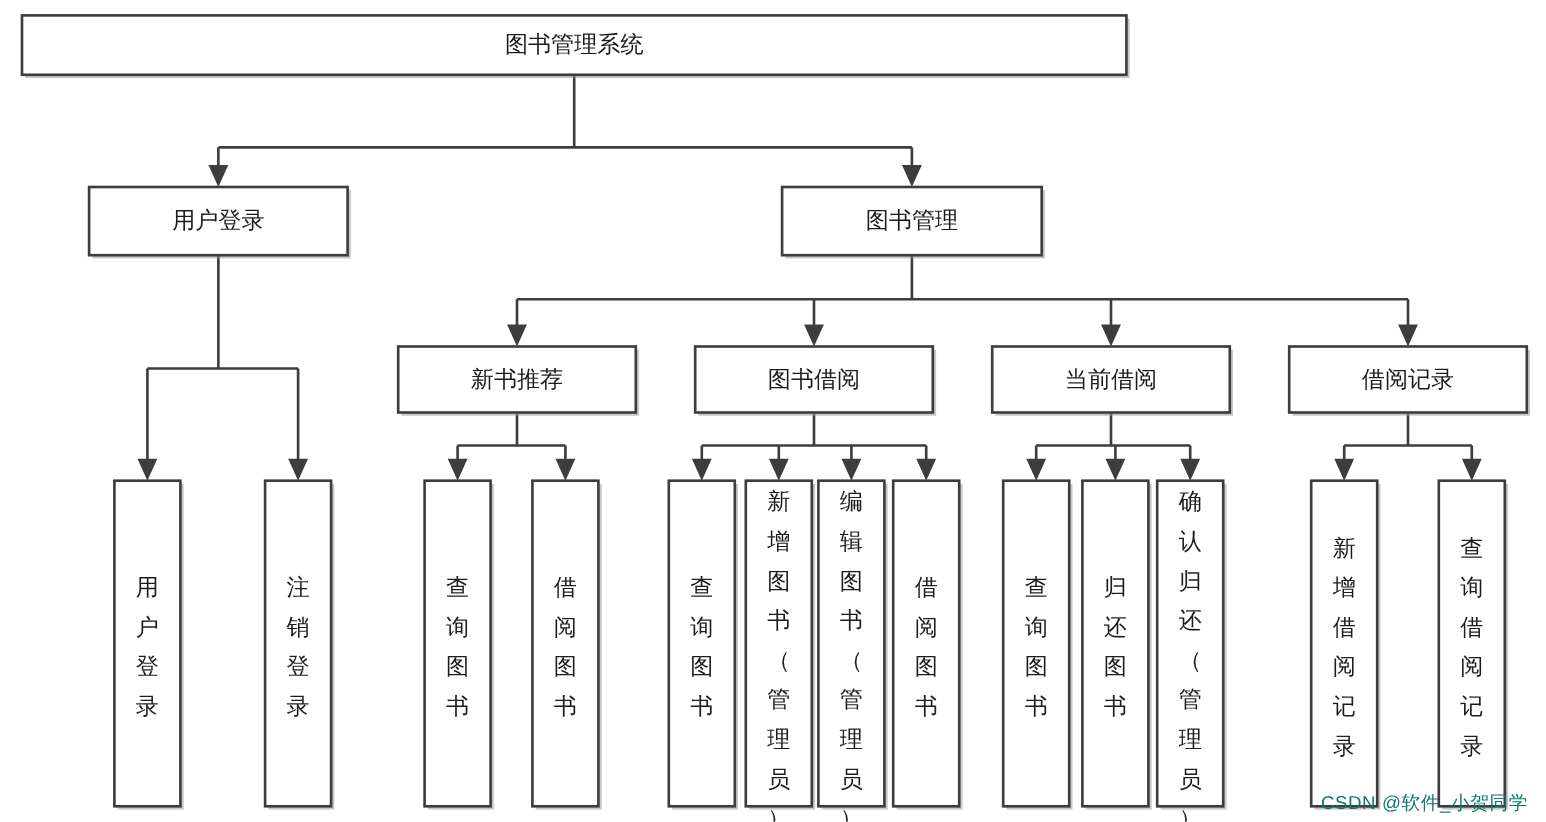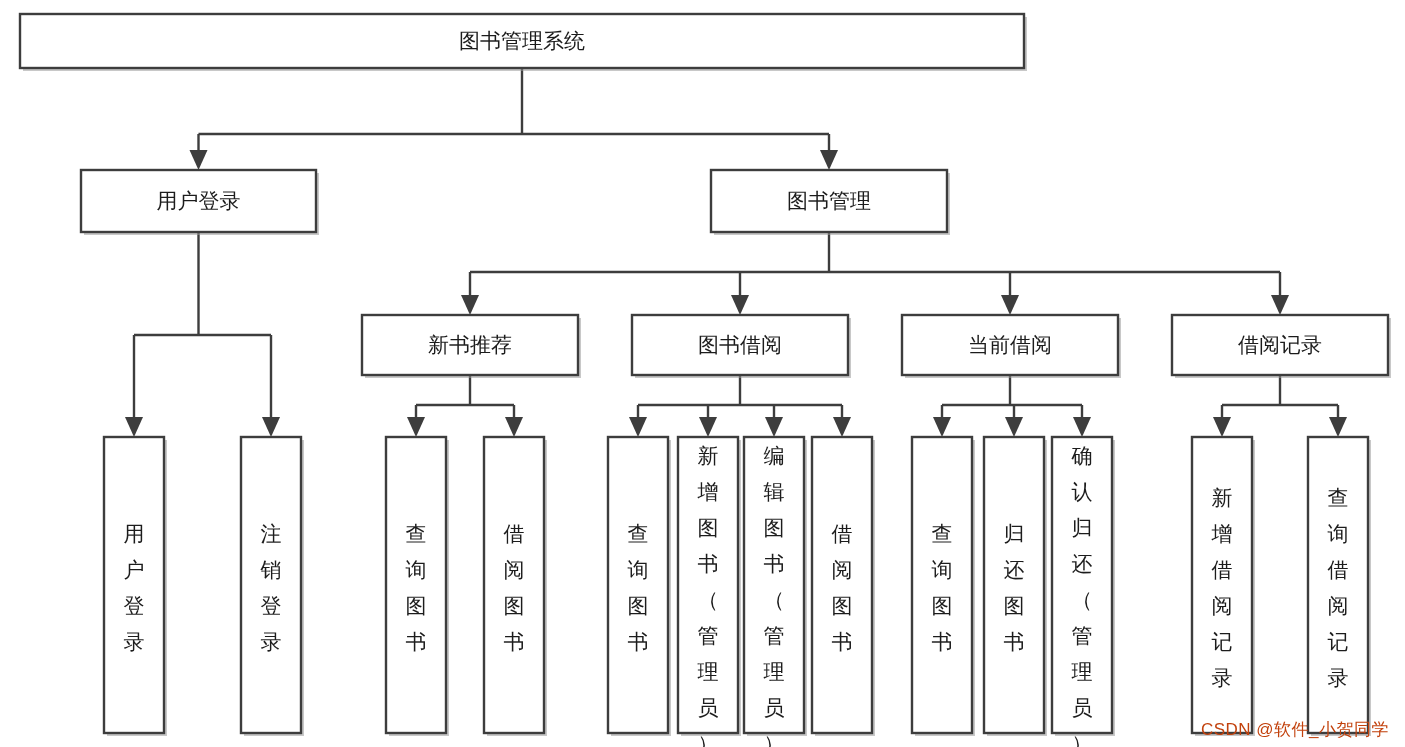--- a/index.html
+++ b/index.html
@@ -58,21 +58,21 @@
     fill: #1c1c1c;
     font-size: 21px;
     text-anchor: middle;
   }
   .watermark {
     position: absolute;
     right: 16px;
     bottom: 6px;
     font-family: "Liberation Sans", "DejaVu Sans", sans-serif;
     font-size: 17px;
-    color: #c2410c;
+    color: #0f766e;
     letter-spacing: .5px;
     white-space: nowrap;
     user-select: none;
   }
 </style>
 </head>
 <body>
 
 <div id="diagram-root">
   <svg class="diagram-canvas" id="diagram-canvas" viewBox="0 0 1405 747" xmlns="http://www.w3.org/2000/svg">

